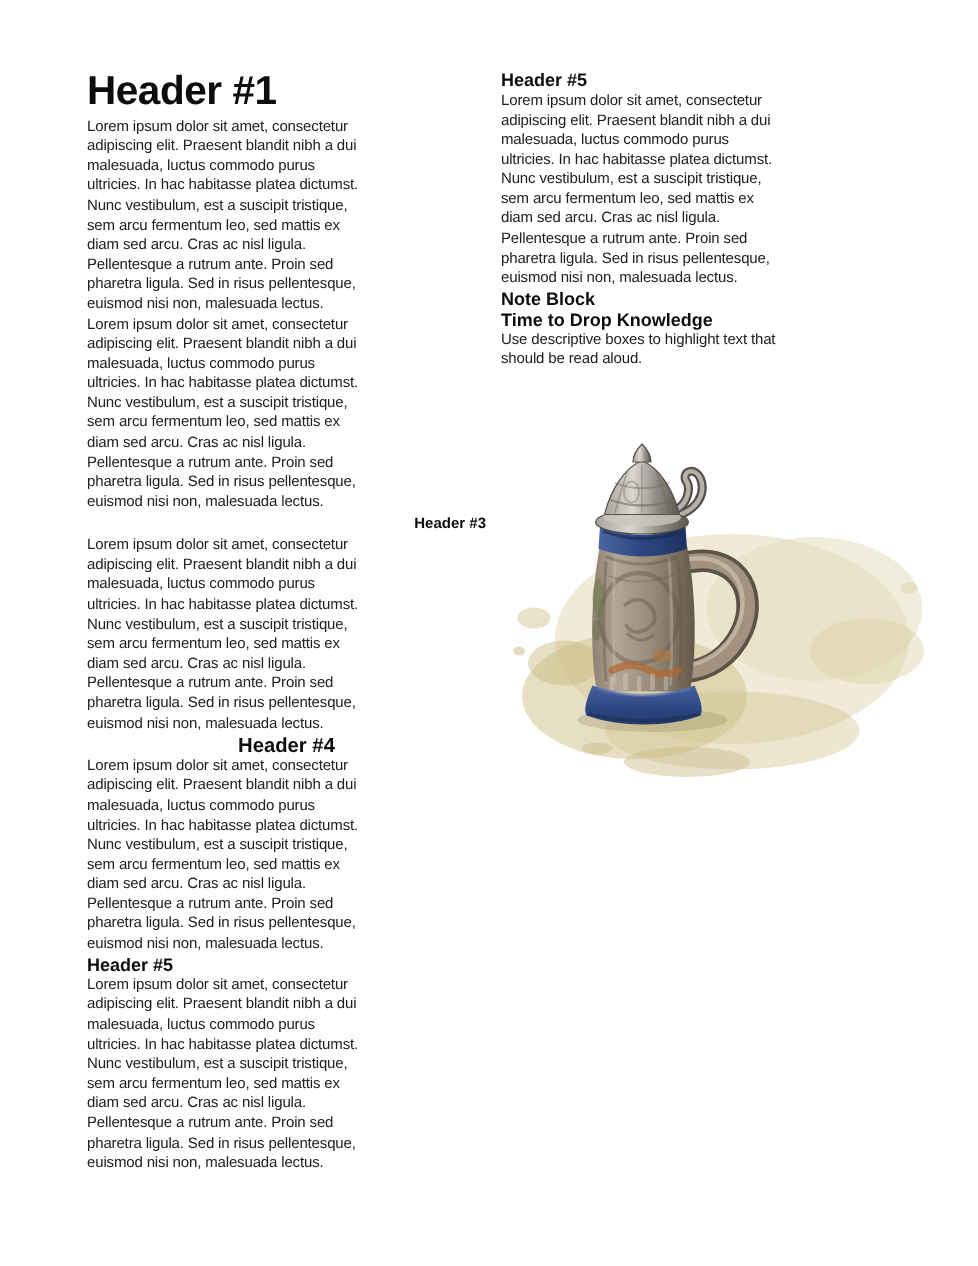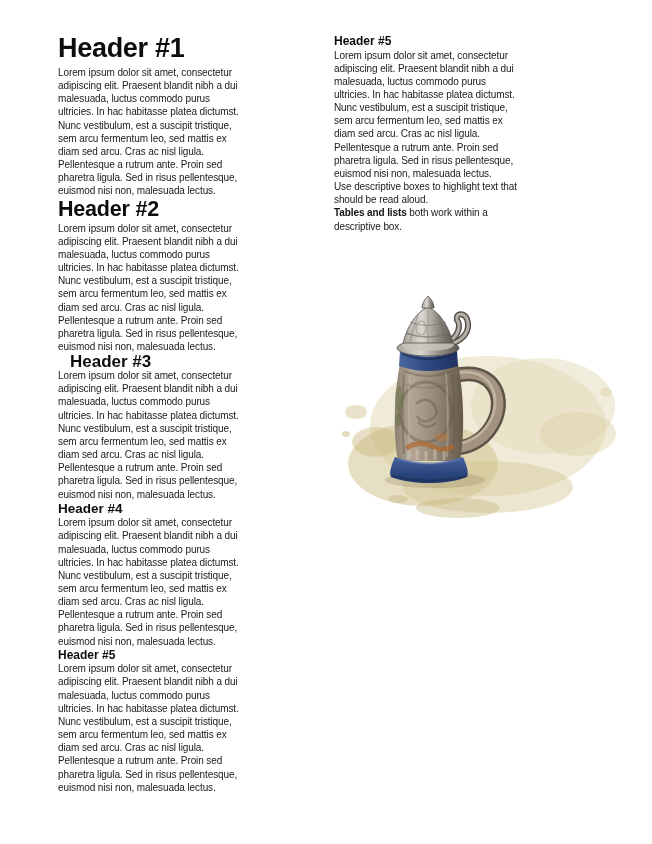--- a/index.html
+++ b/index.html
@@ -4,29 +4,29 @@
 <style>
   html, body { margin: 0; padding: 0; }
   body {
     width: 652px; height: 844px;
     background: #ffffff;
     font-family: "Liberation Sans", sans-serif;
     color: #202020;
     overflow: hidden;
   }
   .page { position: relative; width: 652px; height: 844px; }
-  .col { position: absolute; top: 0; padding-top: 34px; }
+  .col { position: absolute; top: 12px; padding-top: 34px; }
   .col-left  { left: 58px;  width: 266px; }
   .col-right { left: 334px; width: 292px; }
 
   h1, h2, h3, h4, h5 { color: #0d0d0d; font-weight: 700; }
   h1 { font-size: 27px;   line-height: 29px;   margin: 0 0 3px;  letter-spacing: -0.3px; }
   h2 { font-size: 21.5px; line-height: 20px;   margin: 1px 0 3px; letter-spacing: -0.2px; }
-  h3 { font-size: 17px;   line-height: 13px;   margin: 2px 12px 1px; }
-  h4 { font-size: 13.5px; line-height: 12.5px; margin: 2px 0 1px; }
+  h3 { font-size: 10px;   line-height: 13px;   margin: 2px 0 1px; text-align: right; }
+  h4 { font-size: 13.5px; line-height: 12.5px; margin: 2px 0 1px; text-align: center; }
   h5 { font-size: 12px;   line-height: 11.5px; margin: 2px 0 1px; }
 
   p.body {
     font-size: 10px;
     line-height: 13.15px;
     margin: 0;
     white-space: pre;
     letter-spacing: -0.1px;
   }
   p.body b { color: #111; }
@@ -48,21 +48,20 @@
 adipiscing elit. Praesent blandit nibh a dui
 malesuada, luctus commodo purus
 ultricies. In hac habitasse platea dictumst.
 Nunc vestibulum, est a suscipit tristique,
 sem arcu fermentum leo, sed mattis ex
 diam sed arcu. Cras ac nisl ligula.
 Pellentesque a rutrum ante. Proin sed
 pharetra ligula. Sed in risus pellentesque,
 euismod nisi non, malesuada lectus.</p>
 
-    <h2>Header #2</h2>
     <p class="body">Lorem ipsum dolor sit amet, consectetur
 adipiscing elit. Praesent blandit nibh a dui
 malesuada, luctus commodo purus
 ultricies. In hac habitasse platea dictumst.
 Nunc vestibulum, est a suscipit tristique,
 sem arcu fermentum leo, sed mattis ex
 diam sed arcu. Cras ac nisl ligula.
 Pellentesque a rutrum ante. Proin sed
 pharetra ligula. Sed in risus pellentesque,
 euismod nisi non, malesuada lectus.</p>
@@ -110,26 +109,26 @@
 adipiscing elit. Praesent blandit nibh a dui
 malesuada, luctus commodo purus
 ultricies. In hac habitasse platea dictumst.
 Nunc vestibulum, est a suscipit tristique,
 sem arcu fermentum leo, sed mattis ex
 diam sed arcu. Cras ac nisl ligula.
 Pellentesque a rutrum ante. Proin sed
 pharetra ligula. Sed in risus pellentesque,
 euismod nisi non, malesuada lectus.</p>
 
-
+    <h5>Note Block</h5>
+
+    <h5>Time to Drop Knowledge</h5>
     <p class="body">Use descriptive boxes to highlight text that
 should be read aloud.</p>
 
-    <p class="body"><b>Tables and lists</b><span> both work within a
-descriptive box.</span></p>
   </div>
 
   <div class="illustration">
     <svg viewBox="0 0 302 232" width="302" height="232">
       <defs>
         <linearGradient id="gBody" x1="0" y1="0" x2="1" y2="0">
           <stop offset="0" stop-color="#8d8172"></stop>
           <stop offset="0.25" stop-color="#b2a595"></stop>
           <stop offset="0.55" stop-color="#9a8d7c"></stop>
           <stop offset="0.85" stop-color="#776b5c"></stop>

